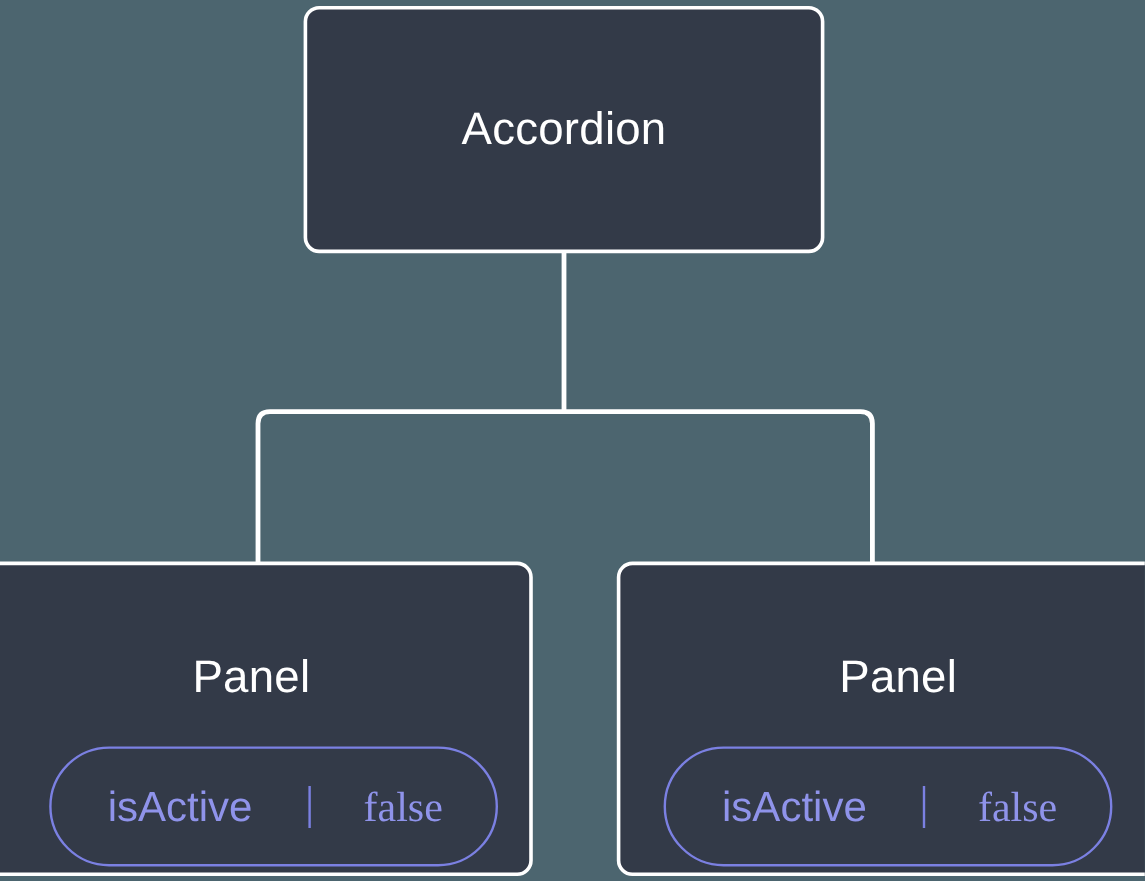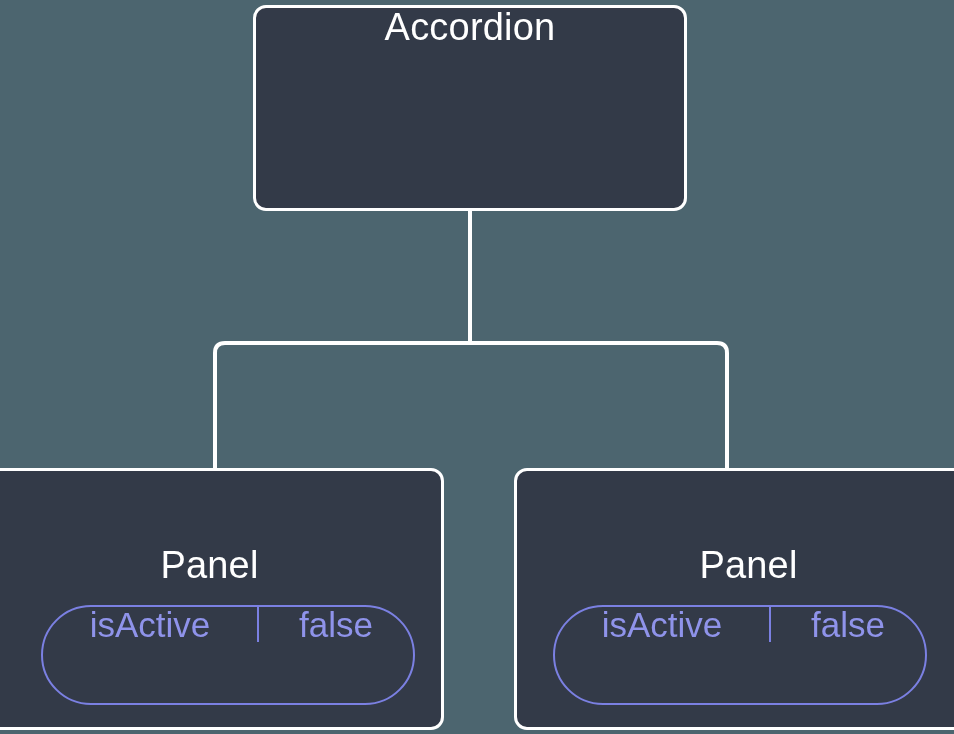--- a/index.html
+++ b/index.html
@@ -41,21 +41,21 @@
     display: flex;
     flex-direction: column;
     align-items: center;
   }
 
   .node-root {
     left: 253px;
     top: 5px;
     width: 434px;
     height: 206px;
-    justify-content: flex-start;
+    justify-content: center;
   }
 
   .node-child {
     top: 468px;
     width: 469px;
     height: 262px;
     justify-content: flex-start;
   }
   .node-child-left  { left: -25px; }
   .node-child-right { left: 514px; }
@@ -67,44 +67,45 @@
     letter-spacing: 0.2px;
     line-height: 1;
     white-space: nowrap;
   }
   .node-child .node-title {
     margin-top: 75px;
   }
 
   
   .prop-pill {
-    margin-top: 21px;
+    margin-top: 38px;
     height: 100px;
     box-sizing: border-box;
     border: 2px solid #7b80e2;
     border-radius: 50px;
     display: flex;
-    align-items: flex-start;
+    align-items: center;
     overflow: hidden;
   }
   .prop-cell {
     display: flex;
     align-items: center;
     justify-content: center;
     color: #8f93ea;
     font-size: 35px;
     line-height: 1;
     white-space: nowrap;
   }
   .prop-key {
     width: 214px;
     border-right: 2px solid #7b80e2;
   }
   .prop-value {
     width: 154px;
+    font-family: Liberation Serif, serif;
   }
   .pill-left  { margin-left: 63px; align-self: flex-start; }
   .pill-right { margin-left: 36px; align-self: flex-start; }
 </style>
 </head>
 <body>
 
 <div class="canvas">
 
   <svg class="connectors" width="954" height="734" viewBox="0 0 954 734" fill="none" xmlns="http://www.w3.org/2000/svg">

